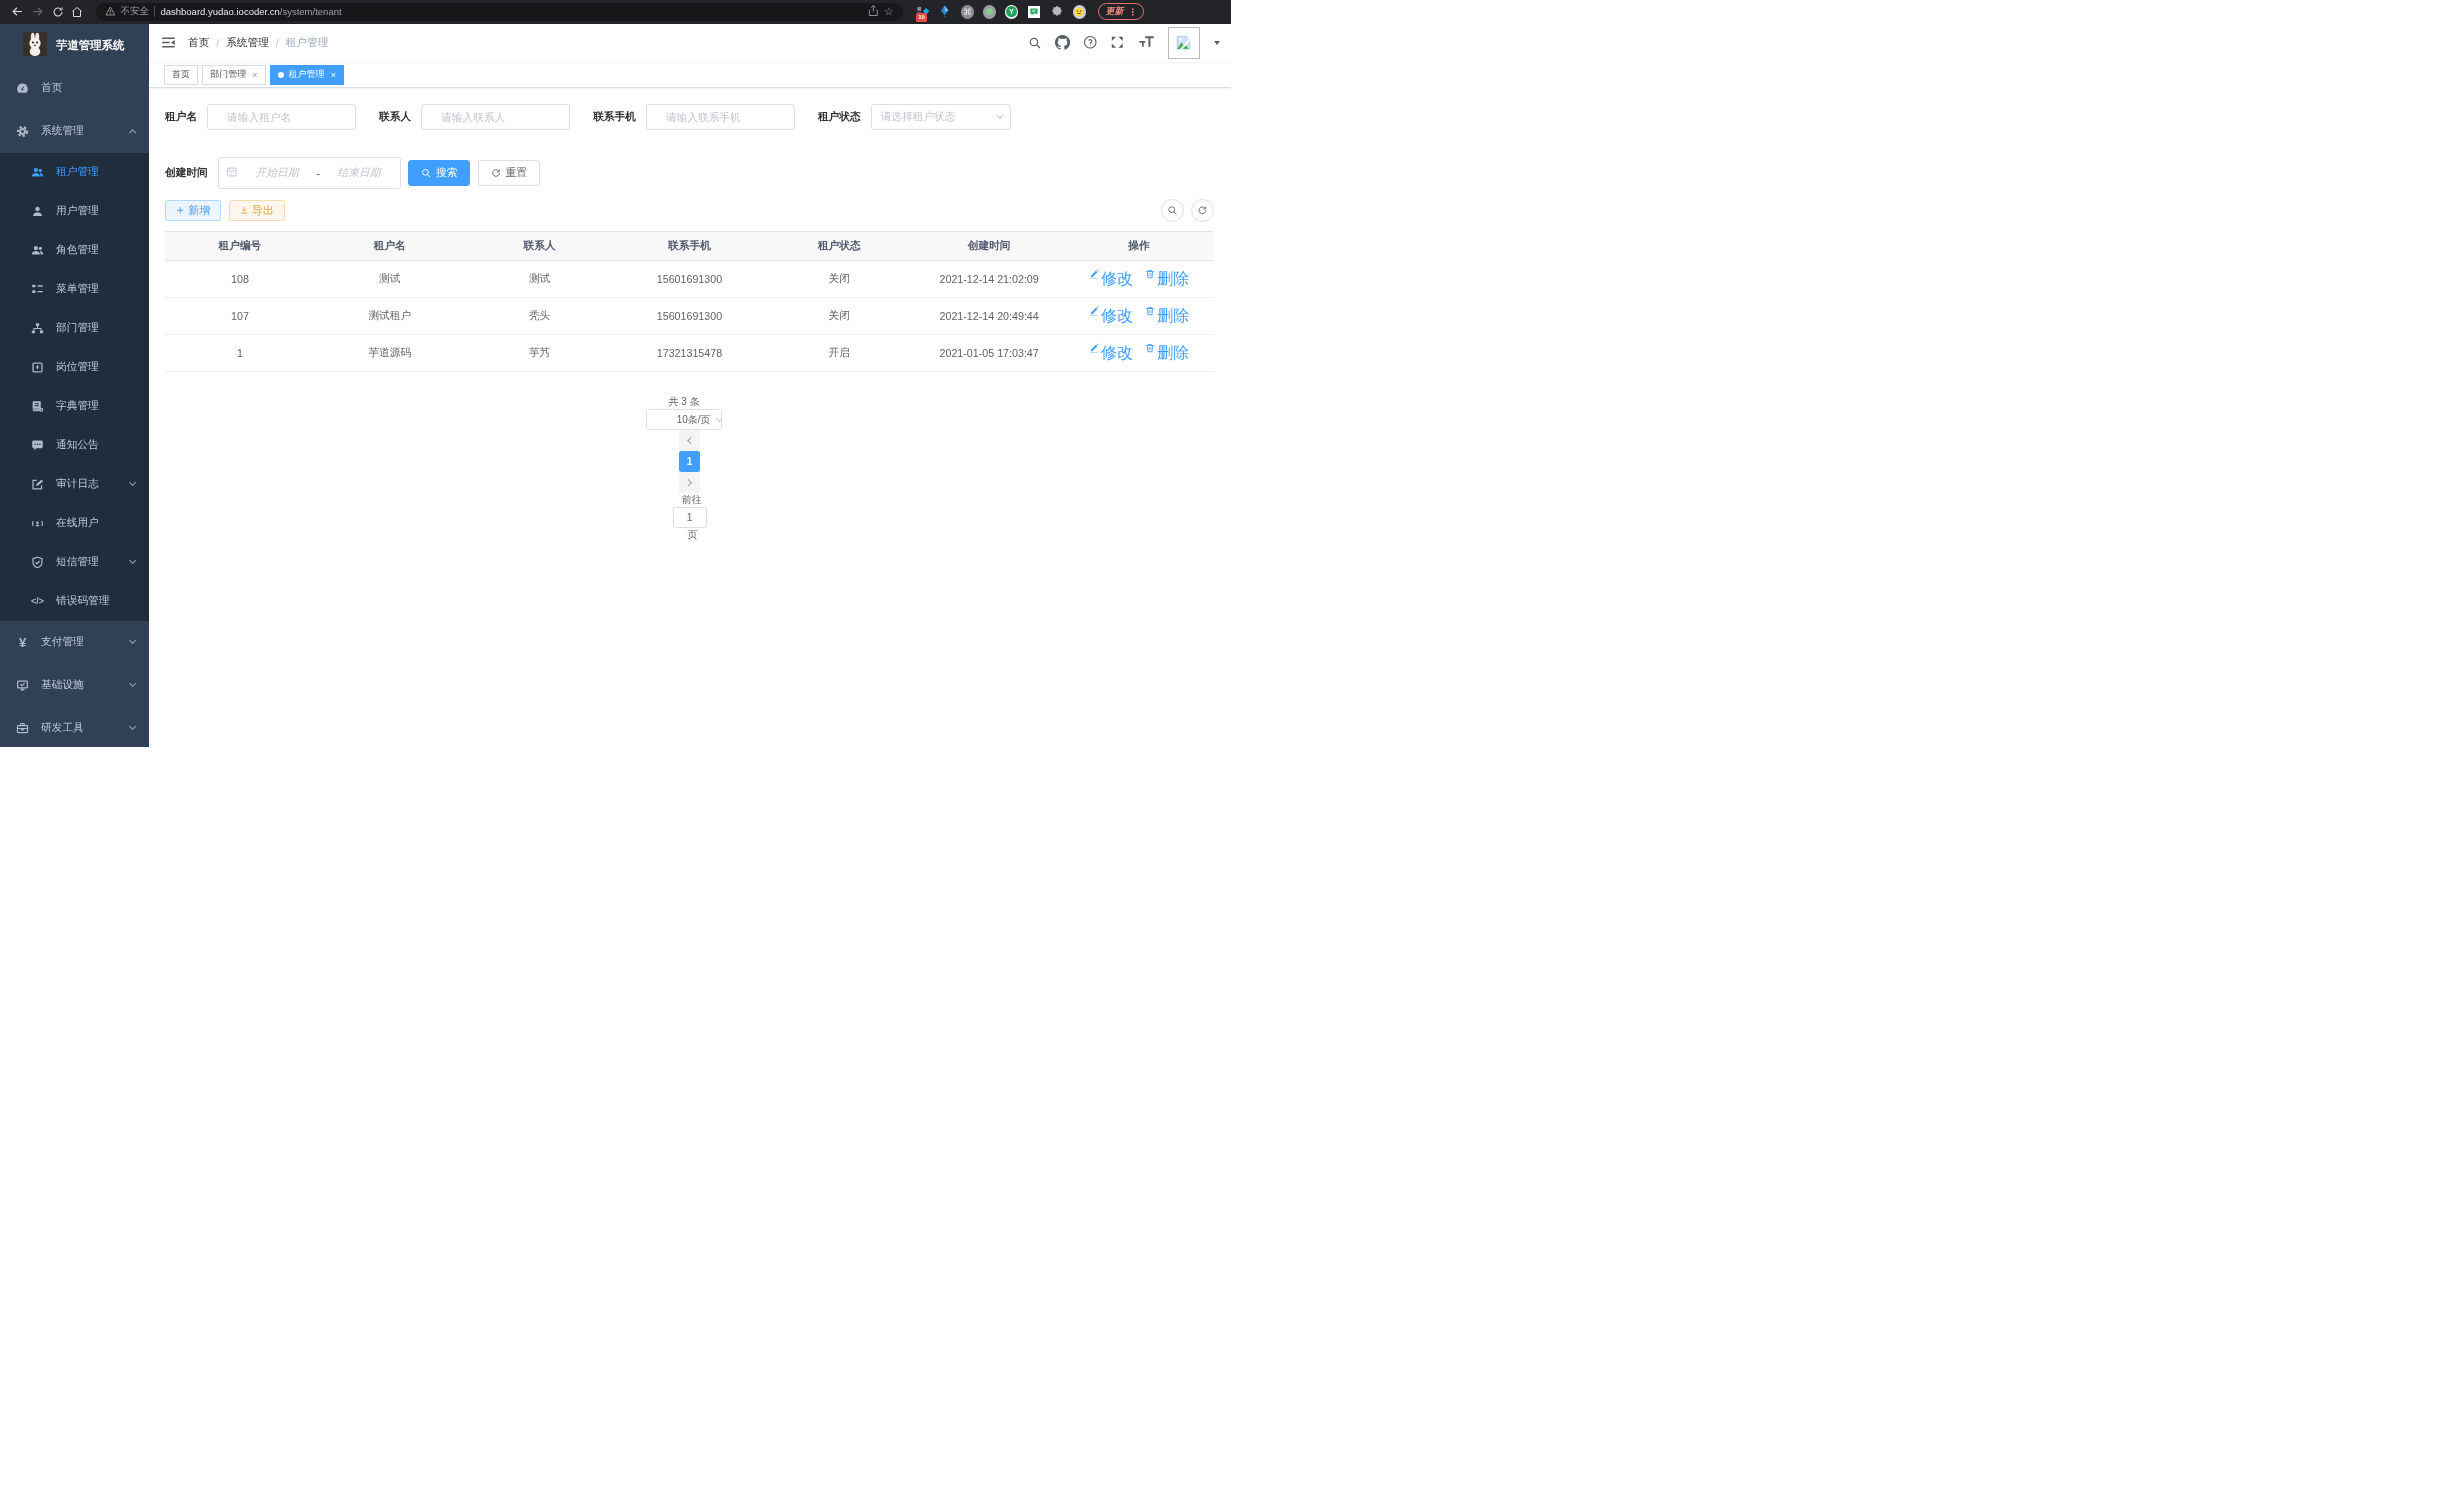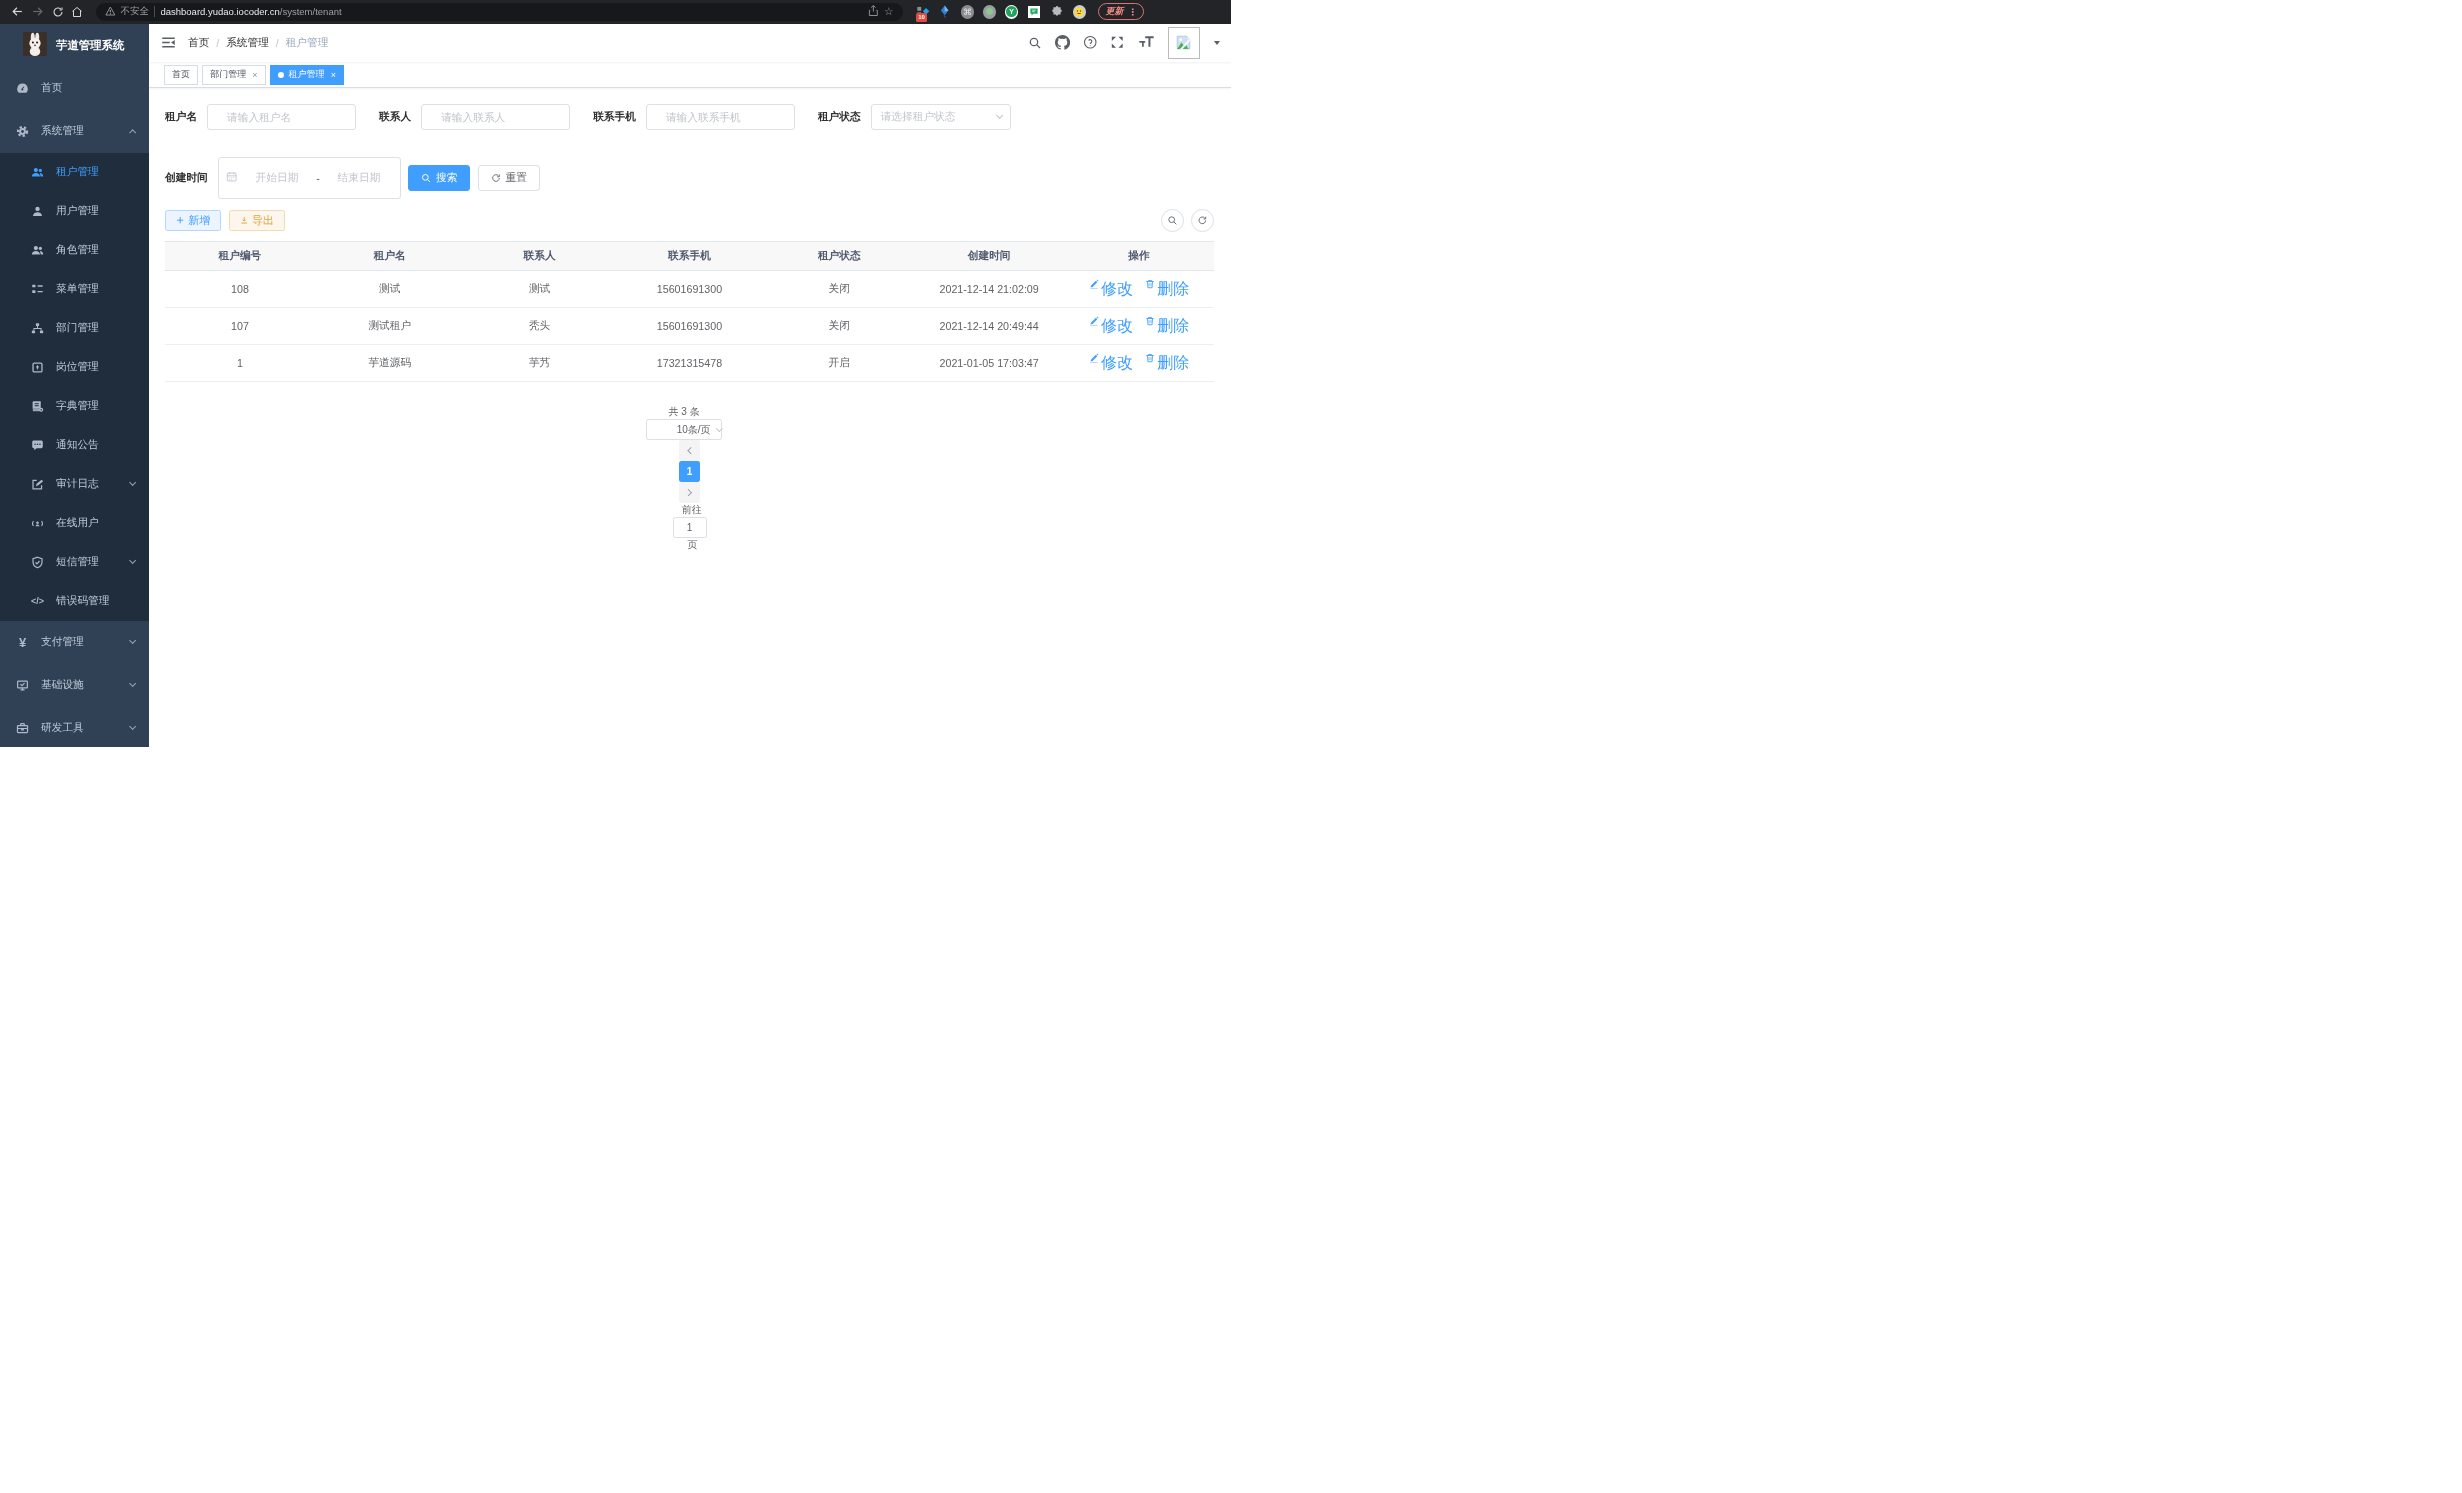--- a/index.html
+++ b/index.html
@@ -84,22 +84,22 @@
   .fgroup { display:flex; align-items:center; margin-right:23px; }
   .flabel { font-size:10.7px; font-weight:bold; color:#303133; margin-right:10px; white-space:nowrap; }
   .inp { width:149px; height:26px; border:0.8px solid #dcdfe6; border-radius:3px; padding:0 19px;
     font-size:10.7px; color:#606266; outline:none; font-family:inherit; }
   .inp::placeholder { color:#c0c4cc; }
   .sel { width:140px; height:26px; border:0.8px solid #dcdfe6; border-radius:3px; padding:0 7.6px 0 9px;
     display:flex; align-items:center; color:#c0c4cc; font-size:10.7px; cursor:pointer; }
   .sel .chev2 { margin-left:auto; width:5.3px; height:5.3px; border-right:1.1px solid #c0c4cc;
     border-bottom:1.1px solid #c0c4cc; transform:rotate(45deg); margin-top:-2.3px; }
   .frow2 { margin-top:27px; display:flex; align-items:center; }
-  .dateinp { width:183px; height:42px; border:0.8px solid #dcdfe6; border-radius:3px;
-    display:flex; align-items:center; gap:6px; padding:0 7.6px; font-size:10.7px; color:#c0c4cc; }
+  .dateinp { width:183px; height:32px; border:0.8px solid #dcdfe6; border-radius:3px;
+    display:flex; align-items:center; gap:6px; padding:0 7.6px; font-size:10.7px; color:#c0c4cc;font-style:italic; }
   .dateinp .ph { flex:1; text-align:center; }
   .btn { height:26px; border-radius:3px; font-size:10.7px; display:inline-flex; align-items:center;
     gap:4.6px; cursor:pointer; border:0.8px solid #dcdfe6; background:#fff; color:#606266;
     padding:0 12px; font-family:inherit; }
   .btn.primary { background:#409eff; border-color:#409eff; color:#fff; }
   .btn-search { margin-left:7.6px; }
   .btn-reset { margin-left:7.6px; }
   .toolbar { margin-top:10px; display:flex; align-items:center; }
   .btn.mini { height:21px; font-size:11px; padding:0 10px; border-radius:2.3px; gap:3.8px; }
   .btn.plain-primary { background:#ecf5ff; border-color:#b3d8ff; color:#409eff; }

